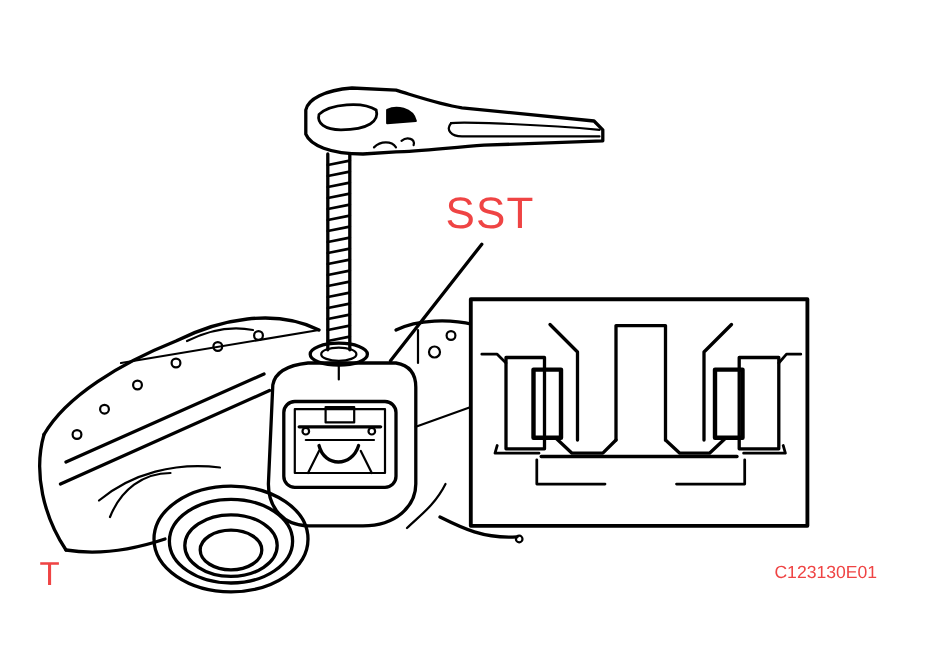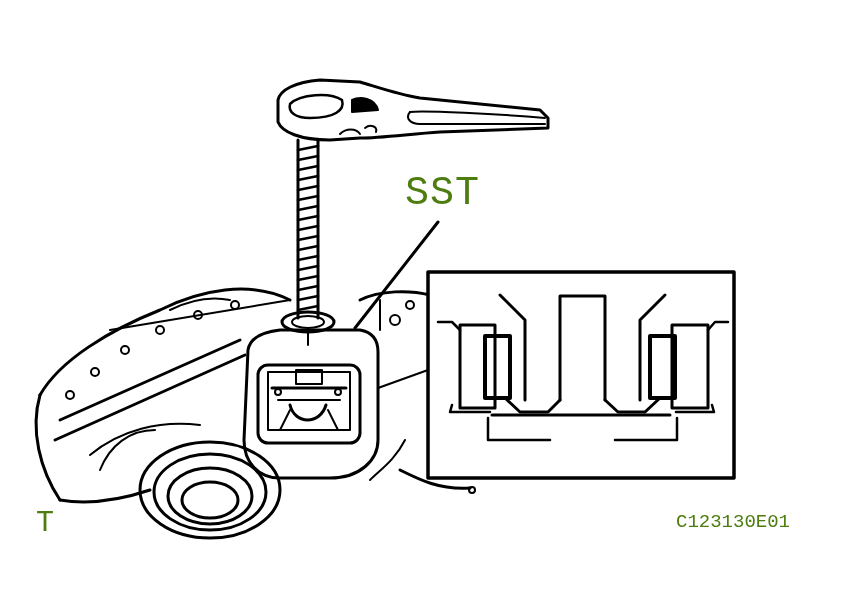--- a/index.html
+++ b/index.html
@@ -1,21 +1,21 @@
 <!DOCTYPE html>
 <html><head>
   <meta charset="utf-8">
   <style>
     html, body { margin: 0; padding: 0; background: #ffffff; }
     .canvas { position: relative; width: 859px; height: 607px; background: #ffffff; overflow: hidden; }
     svg.art { position: absolute; left: 0; top: 0; }
-    .label { position: absolute; font-family: Liberation Mono, monospace; color: #4d7c0f; line-height: 1; }
+    .label { position: absolute; font-family: Liberation Sans, sans-serif; color: #ef4444; line-height: 1; }
     .sst { left: 405px; top: 174px; font-size: 40px; letter-spacing: 1px; }
     .view { left: 36px; top: 508px; font-size: 30px; }
-    .code { left: 676px; top: 513px; font-size: 19px; }
+    .code { left: 704px; top: 513px; font-size: 16px; }
   </style>
 </head>
 <body>
 
 <div class="canvas">
   <svg class="art" width="859" height="607" viewBox="0 0 859 607" fill="none" stroke="#000" stroke-width="3" stroke-linejoin="round" stroke-linecap="round">
 
     <g>
       <path d="M40 395 C60 360 110 330 160 310 C200 290 250 280 290 300"></path>
       <path d="M40 395 C30 430 40 470 60 500"></path>

